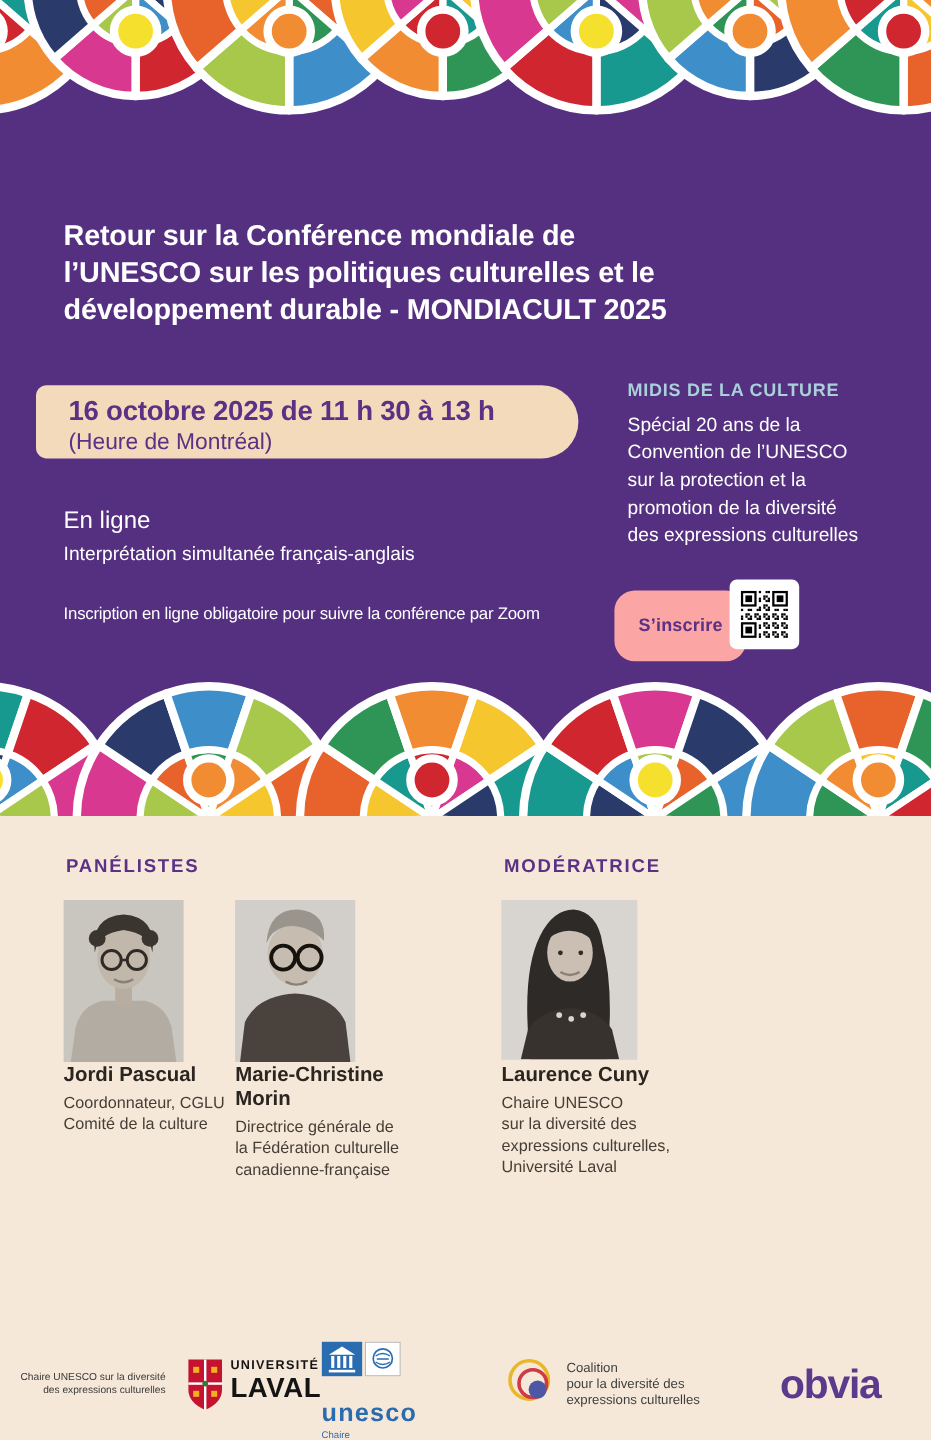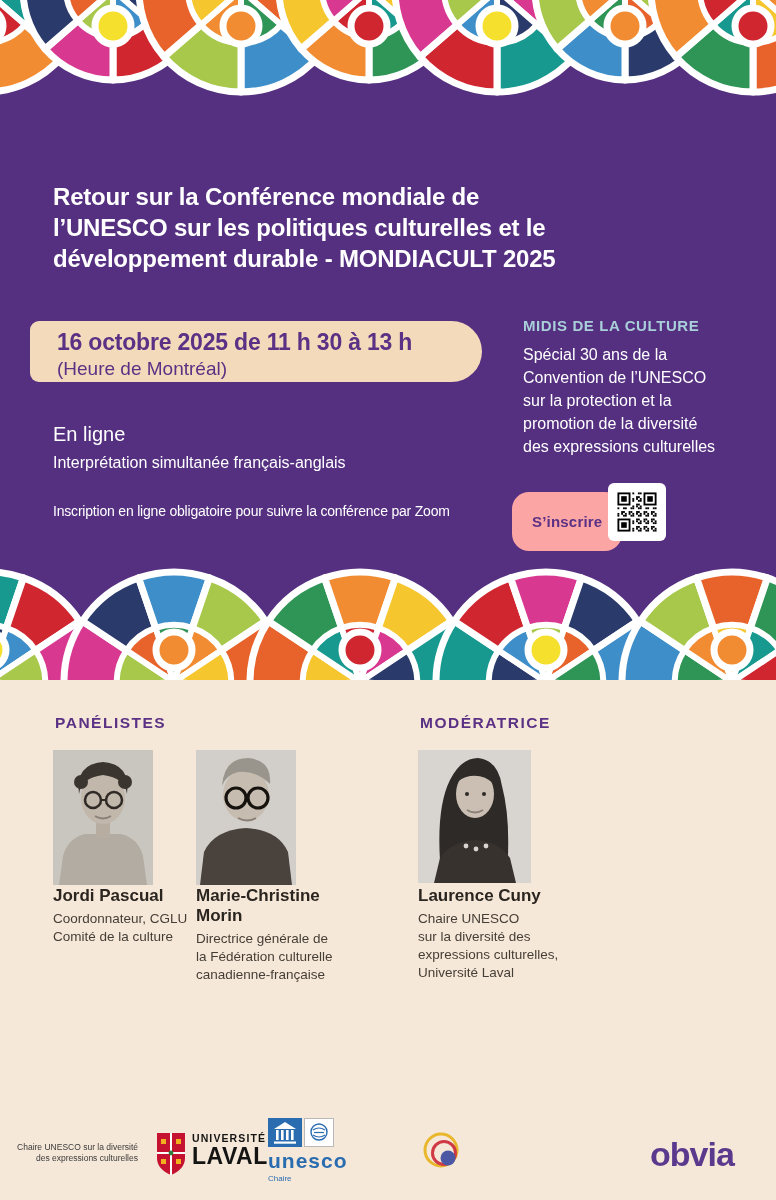--- a/index.html
+++ b/index.html
@@ -46,21 +46,21 @@
   .person-role{margin-top:4px;font-size:13.5px;color:#453e36;line-height:18px;}
 
   
   .chaire-text{position:absolute;left:4px;top:462px;width:134px;text-align:right;font-size:8.5px;line-height:11px;color:#3a3a3a;}
   .laval{position:absolute;left:156px;top:452px;display:flex;align-items:flex-start;}
   .laval-words{margin-left:6px;color:#141414;}
   .laval-l1{font-size:10.5px;letter-spacing:1.1px;font-weight:600;}
   .laval-l2{font-size:23px;font-weight:bold;letter-spacing:.5px;margin-top:0px;line-height:24px;}
   .unesco{position:absolute;left:268px;top:438px;}
   .unesco-squares{display:flex;gap:2px;}
-  .unesco-word{font-size:21px;font-weight:800;color:#2a6cb0;letter-spacing:1px;margin-top:3px;line-height:22px;text-align:center;}
+  .unesco-word{font-size:21px;font-weight:800;color:#2a6cb0;letter-spacing:1px;margin-top:20px;line-height:22px;text-align:center;}
   .unesco-sub{font-size:8px;color:#2a6cb0;margin-top:2px;}
   .coalition{position:absolute;left:420px;top:450px;display:flex;align-items:flex-start;}
   .coalition-text{margin-left:6px;margin-top:4px;font-size:11px;line-height:13.5px;color:#3f3f3f;}
   .obvia{position:absolute;left:650px;top:455px;font-size:34px;font-weight:800;color:#5b3a8e;letter-spacing:-1px;}
 </style>
 </head>
 <body>
 
 <div class="poster">
 
@@ -134,21 +134,21 @@
 l’UNESCO sur les politiques culturelles et le
 développement durable - MONDIACULT 2025</div>
 
   <div class="abs date-banner">
     <div class="date-line">16 octobre 2025 de 11 h 30 à 13 h</div>
     <div class="date-note">(Heure de Montréal)</div>
   </div>
 
   <div class="abs series">
     <div class="series-label">MIDIS DE LA CULTURE</div>
-    <div class="series-text pre">Spécial 30 ans de la
+    <div class="series-text pre">Spécial 20 ans de la
 Convention de l’UNESCO
 sur la protection et la
 promotion de la diversité
 des expressions culturelles</div>
   </div>
 
   <div class="abs online-title">En ligne</div>
   <div class="abs register-note">Inscription en ligne obligatoire pour suivre la conférence par Zoom</div>
   <div class="abs online-note">Interprétation simultanée français-anglais</div>
 
@@ -437,17 +437,20 @@
       <div class="unesco-word">unesco</div>
       <div class="unesco-sub">Chaire</div>
     </div>
 
     <div class="coalition">
       <svg width="46" height="46" viewBox="0 0 46 46">
         <circle cx="21" cy="20" r="16" fill="none" stroke="#e8b72c" stroke-width="3"></circle>
         <circle cx="24" cy="23" r="11.5" fill="none" stroke="#cf3a44" stroke-width="3"></circle>
         <circle cx="28" cy="28" r="7.5" fill="#4d58a5"></circle>
       </svg>
+      <div class="coalition-text pre">Coalition
+pour la diversité des
+expressions culturelles</div>
     </div>
 
     <div class="obvia">obvia</div>
   </div>
 </div>
 
 </body></html>

